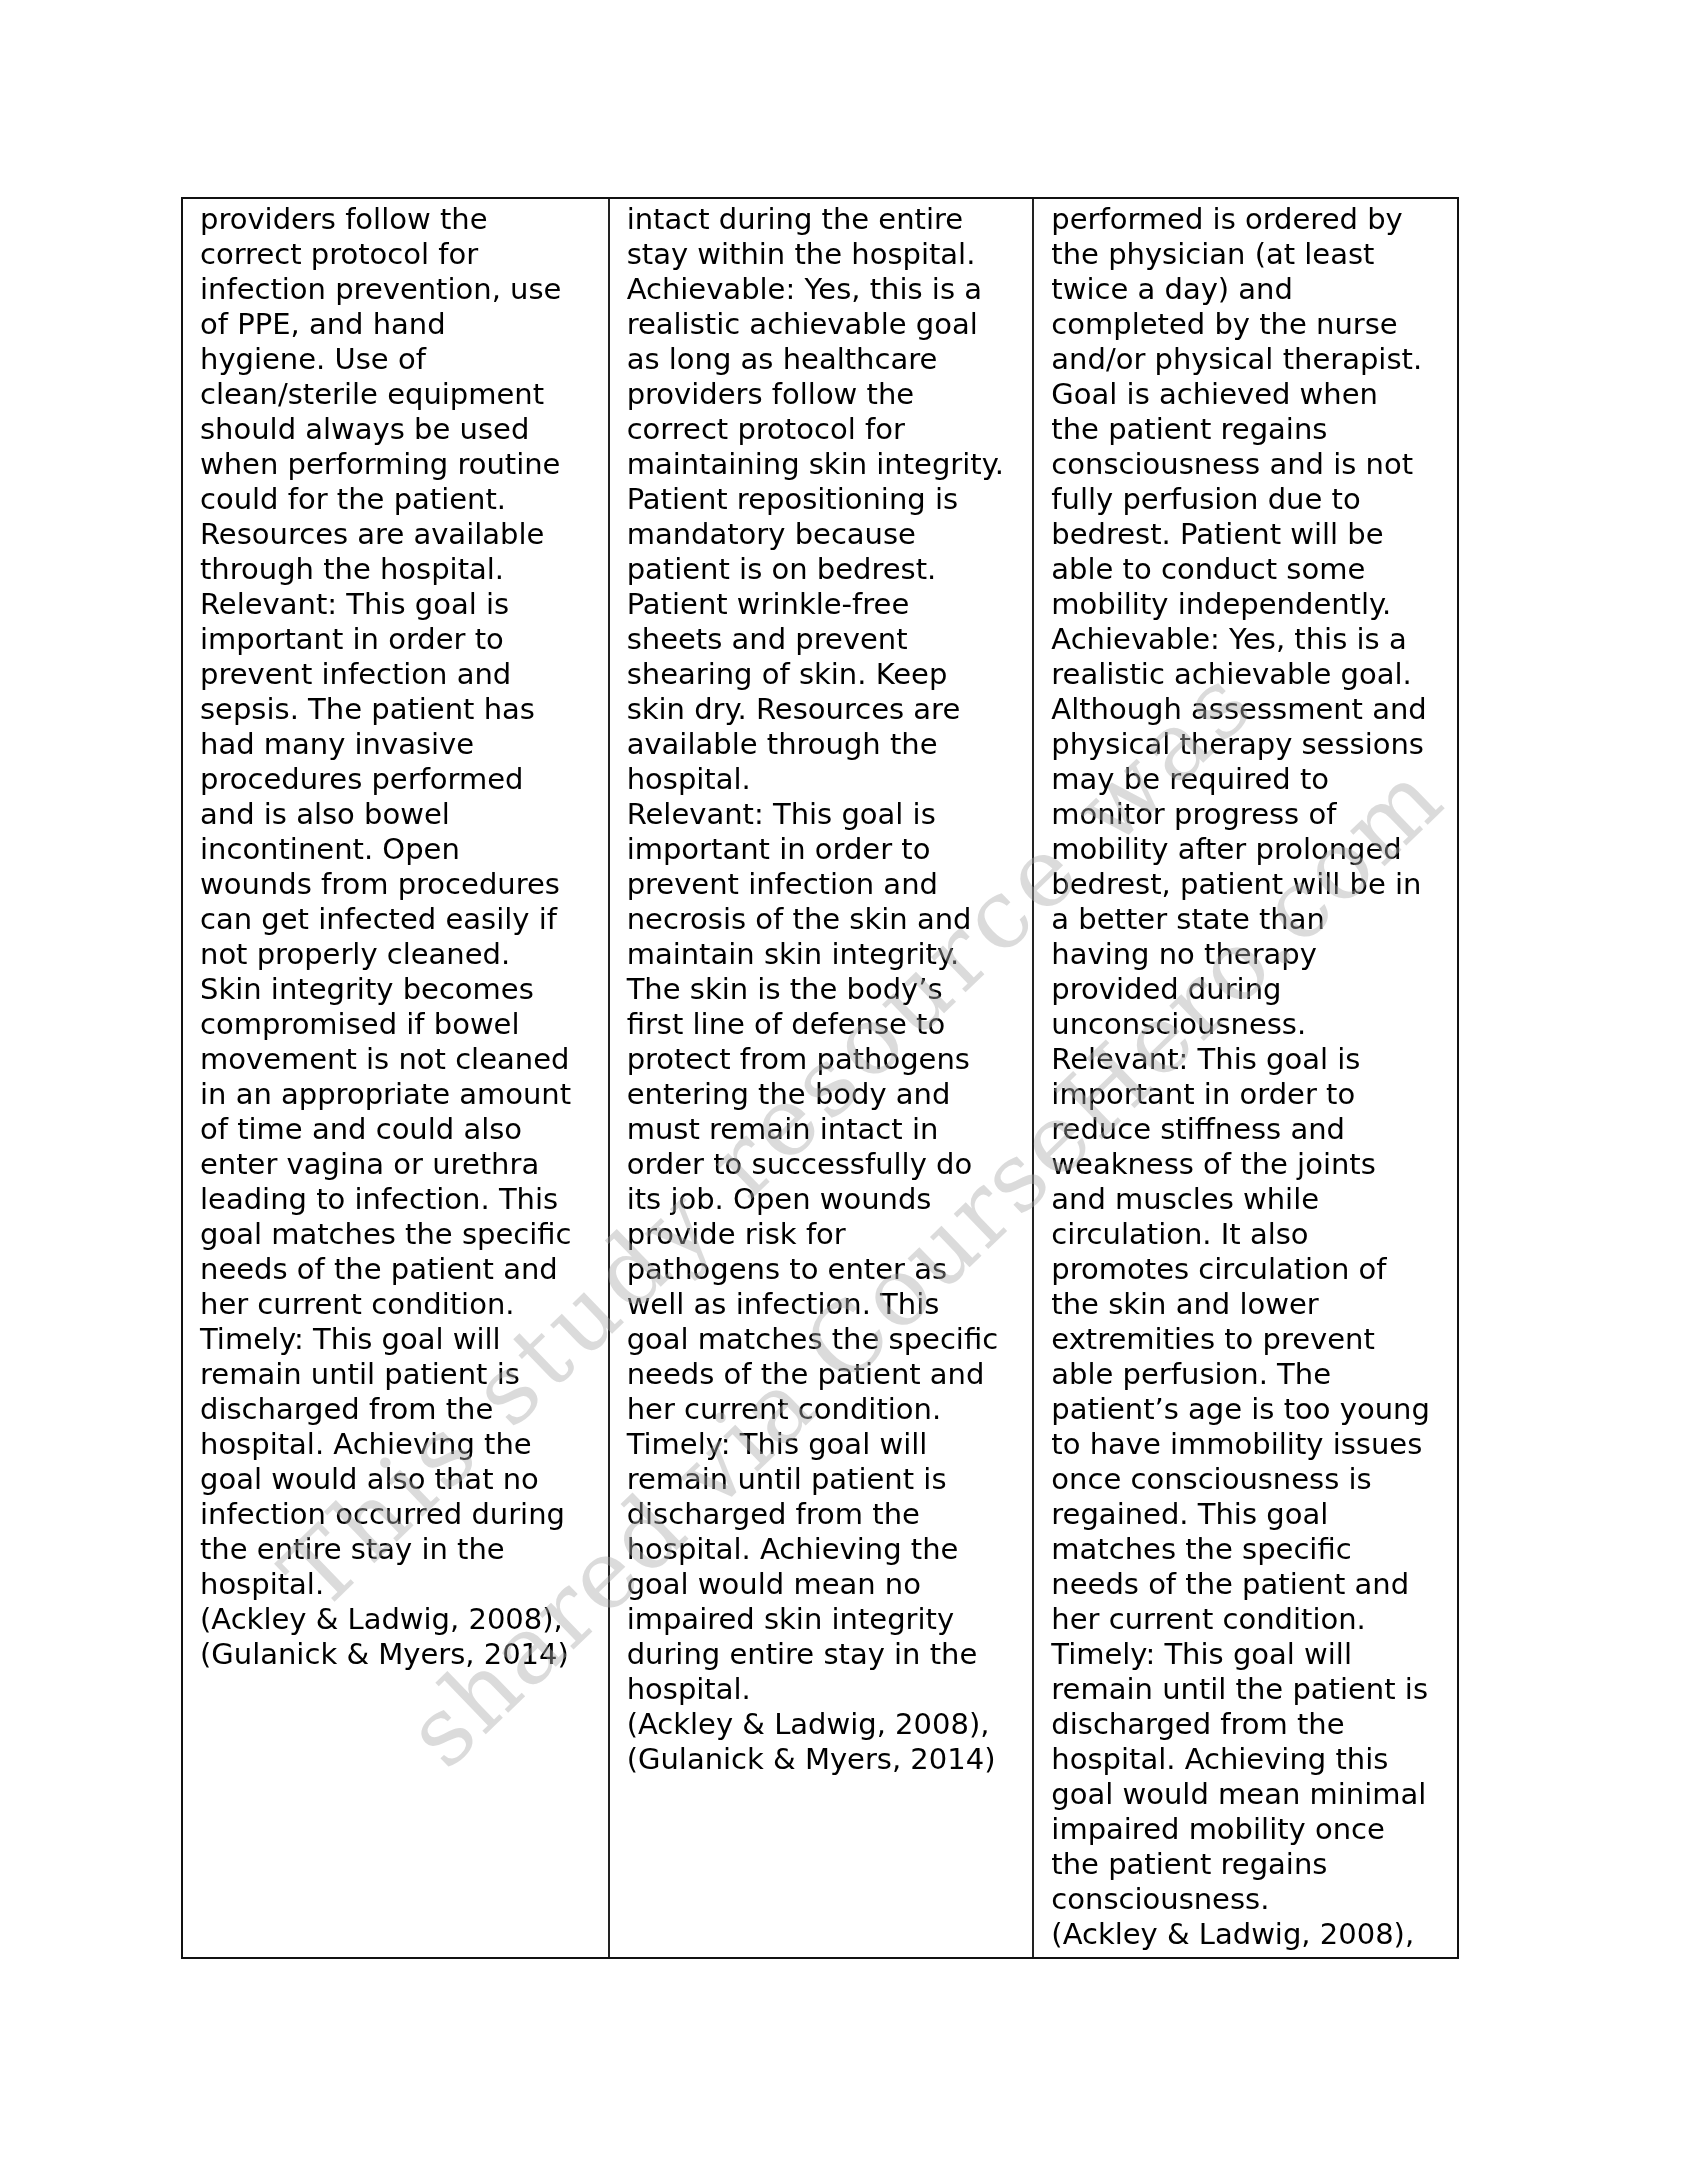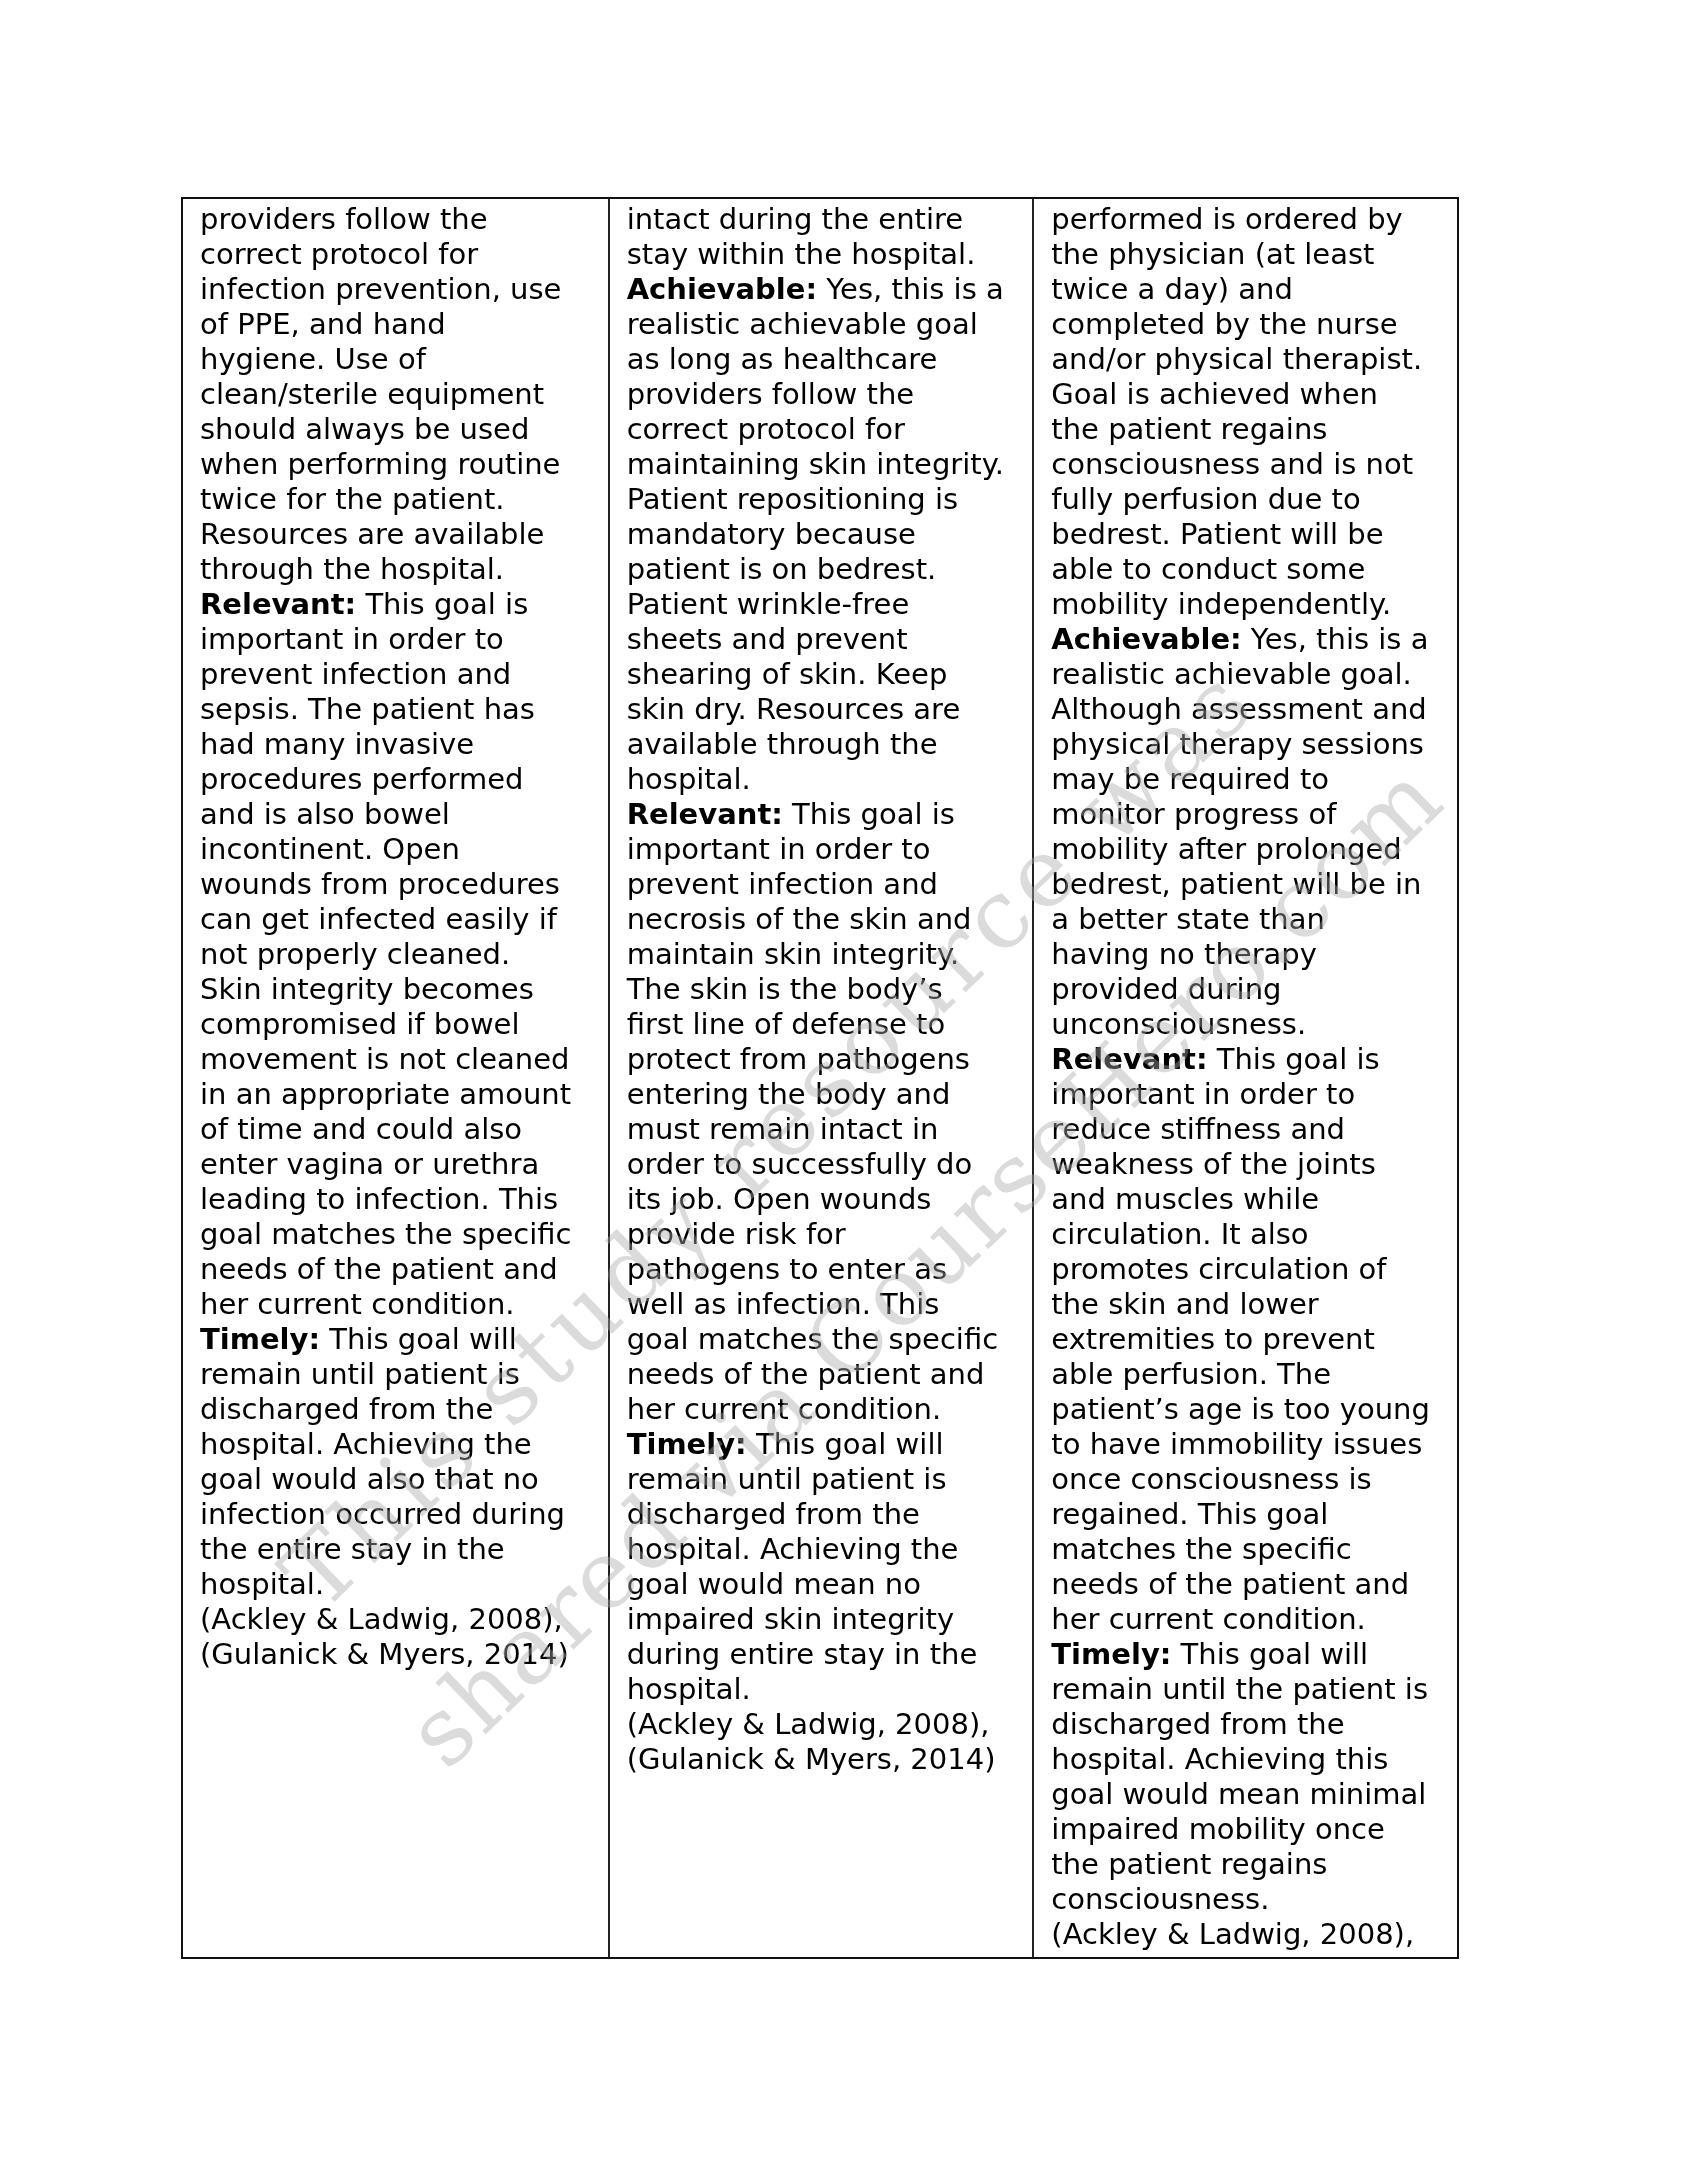--- a/index.html
+++ b/index.html
@@ -18,21 +18,21 @@
     box-sizing: border-box;
     padding: 3px 0 0 17px;
     font-family: "DejaVu Sans", sans-serif;
     font-size: 29px;
     line-height: 35px;
     color: #000;
     overflow: hidden;
   }
   .col + .col { border-left: 2px solid #222; }
   .line { white-space: nowrap; display: block; height: 35px; }
-  .lbl { font-weight: bold; }
+  .lbl { font-weight: normal; }
   .watermark {
     position: absolute; left: 0; top: 0; width: 1683px; height: 2178px;
     pointer-events: none; z-index: 5;
   }
   .wm-line {
     position: absolute;
     font-family: "DejaVu Serif", "Liberation Serif", serif;
     color: rgba(170,170,170,0.42);
     white-space: nowrap;
     transform-origin: 0 100%;
@@ -49,21 +49,21 @@
   <div class="smart-table">
     <div class="col">
         <span class="line"><span>providers follow the</span></span>
         <span class="line"><span>correct protocol for</span></span>
         <span class="line"><span>infection prevention, use</span></span>
         <span class="line"><span>of PPE, and hand</span></span>
         <span class="line"><span>hygiene. Use of</span></span>
         <span class="line"><span>clean/sterile equipment</span></span>
         <span class="line"><span>should always be used</span></span>
         <span class="line"><span>when performing routine</span></span>
-        <span class="line"><span>twice for the patient.</span></span>
+        <span class="line"><span>could for the patient.</span></span>
         <span class="line"><span>Resources are available</span></span>
         <span class="line"><span>through the hospital.</span></span>
         <span class="line"><span class="lbl">Relevant:</span><span> This goal is</span></span>
         <span class="line"><span>important in order to</span></span>
         <span class="line"><span>prevent infection and</span></span>
         <span class="line"><span>sepsis. The patient has</span></span>
         <span class="line"><span>had many invasive</span></span>
         <span class="line"><span>procedures performed</span></span>
         <span class="line"><span>and is also bowel</span></span>
         <span class="line"><span>incontinent. Open</span></span>

